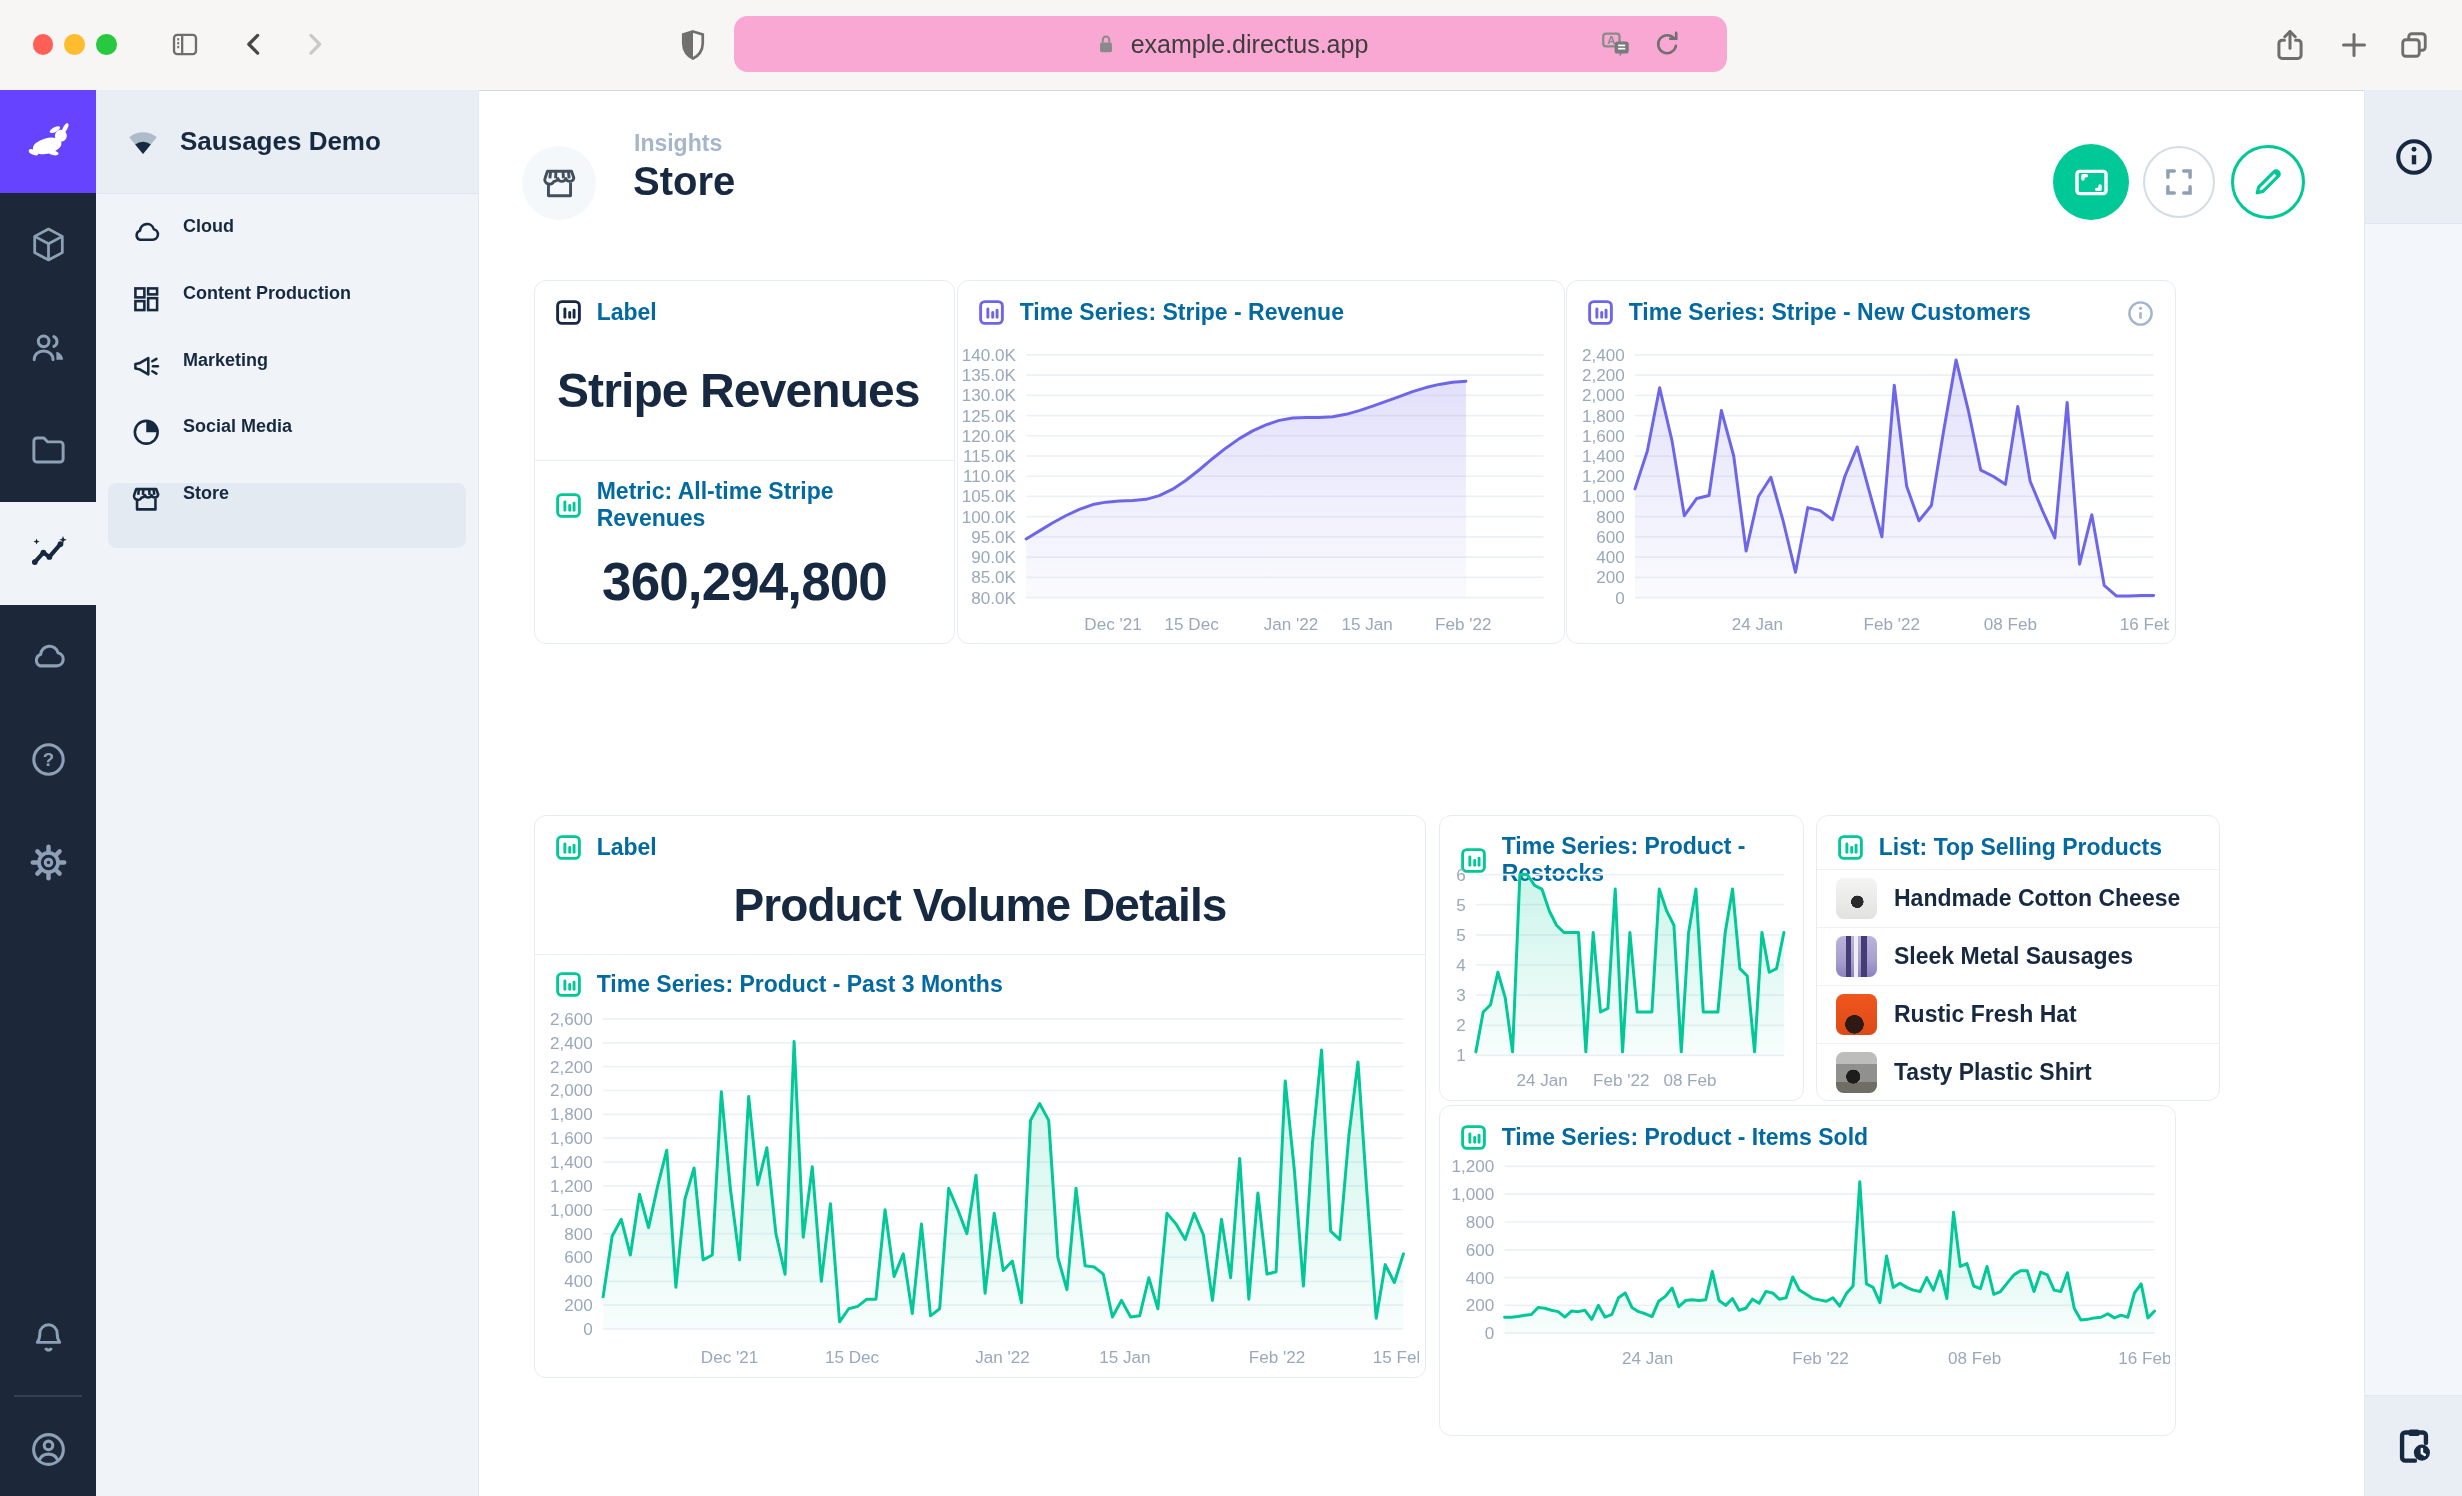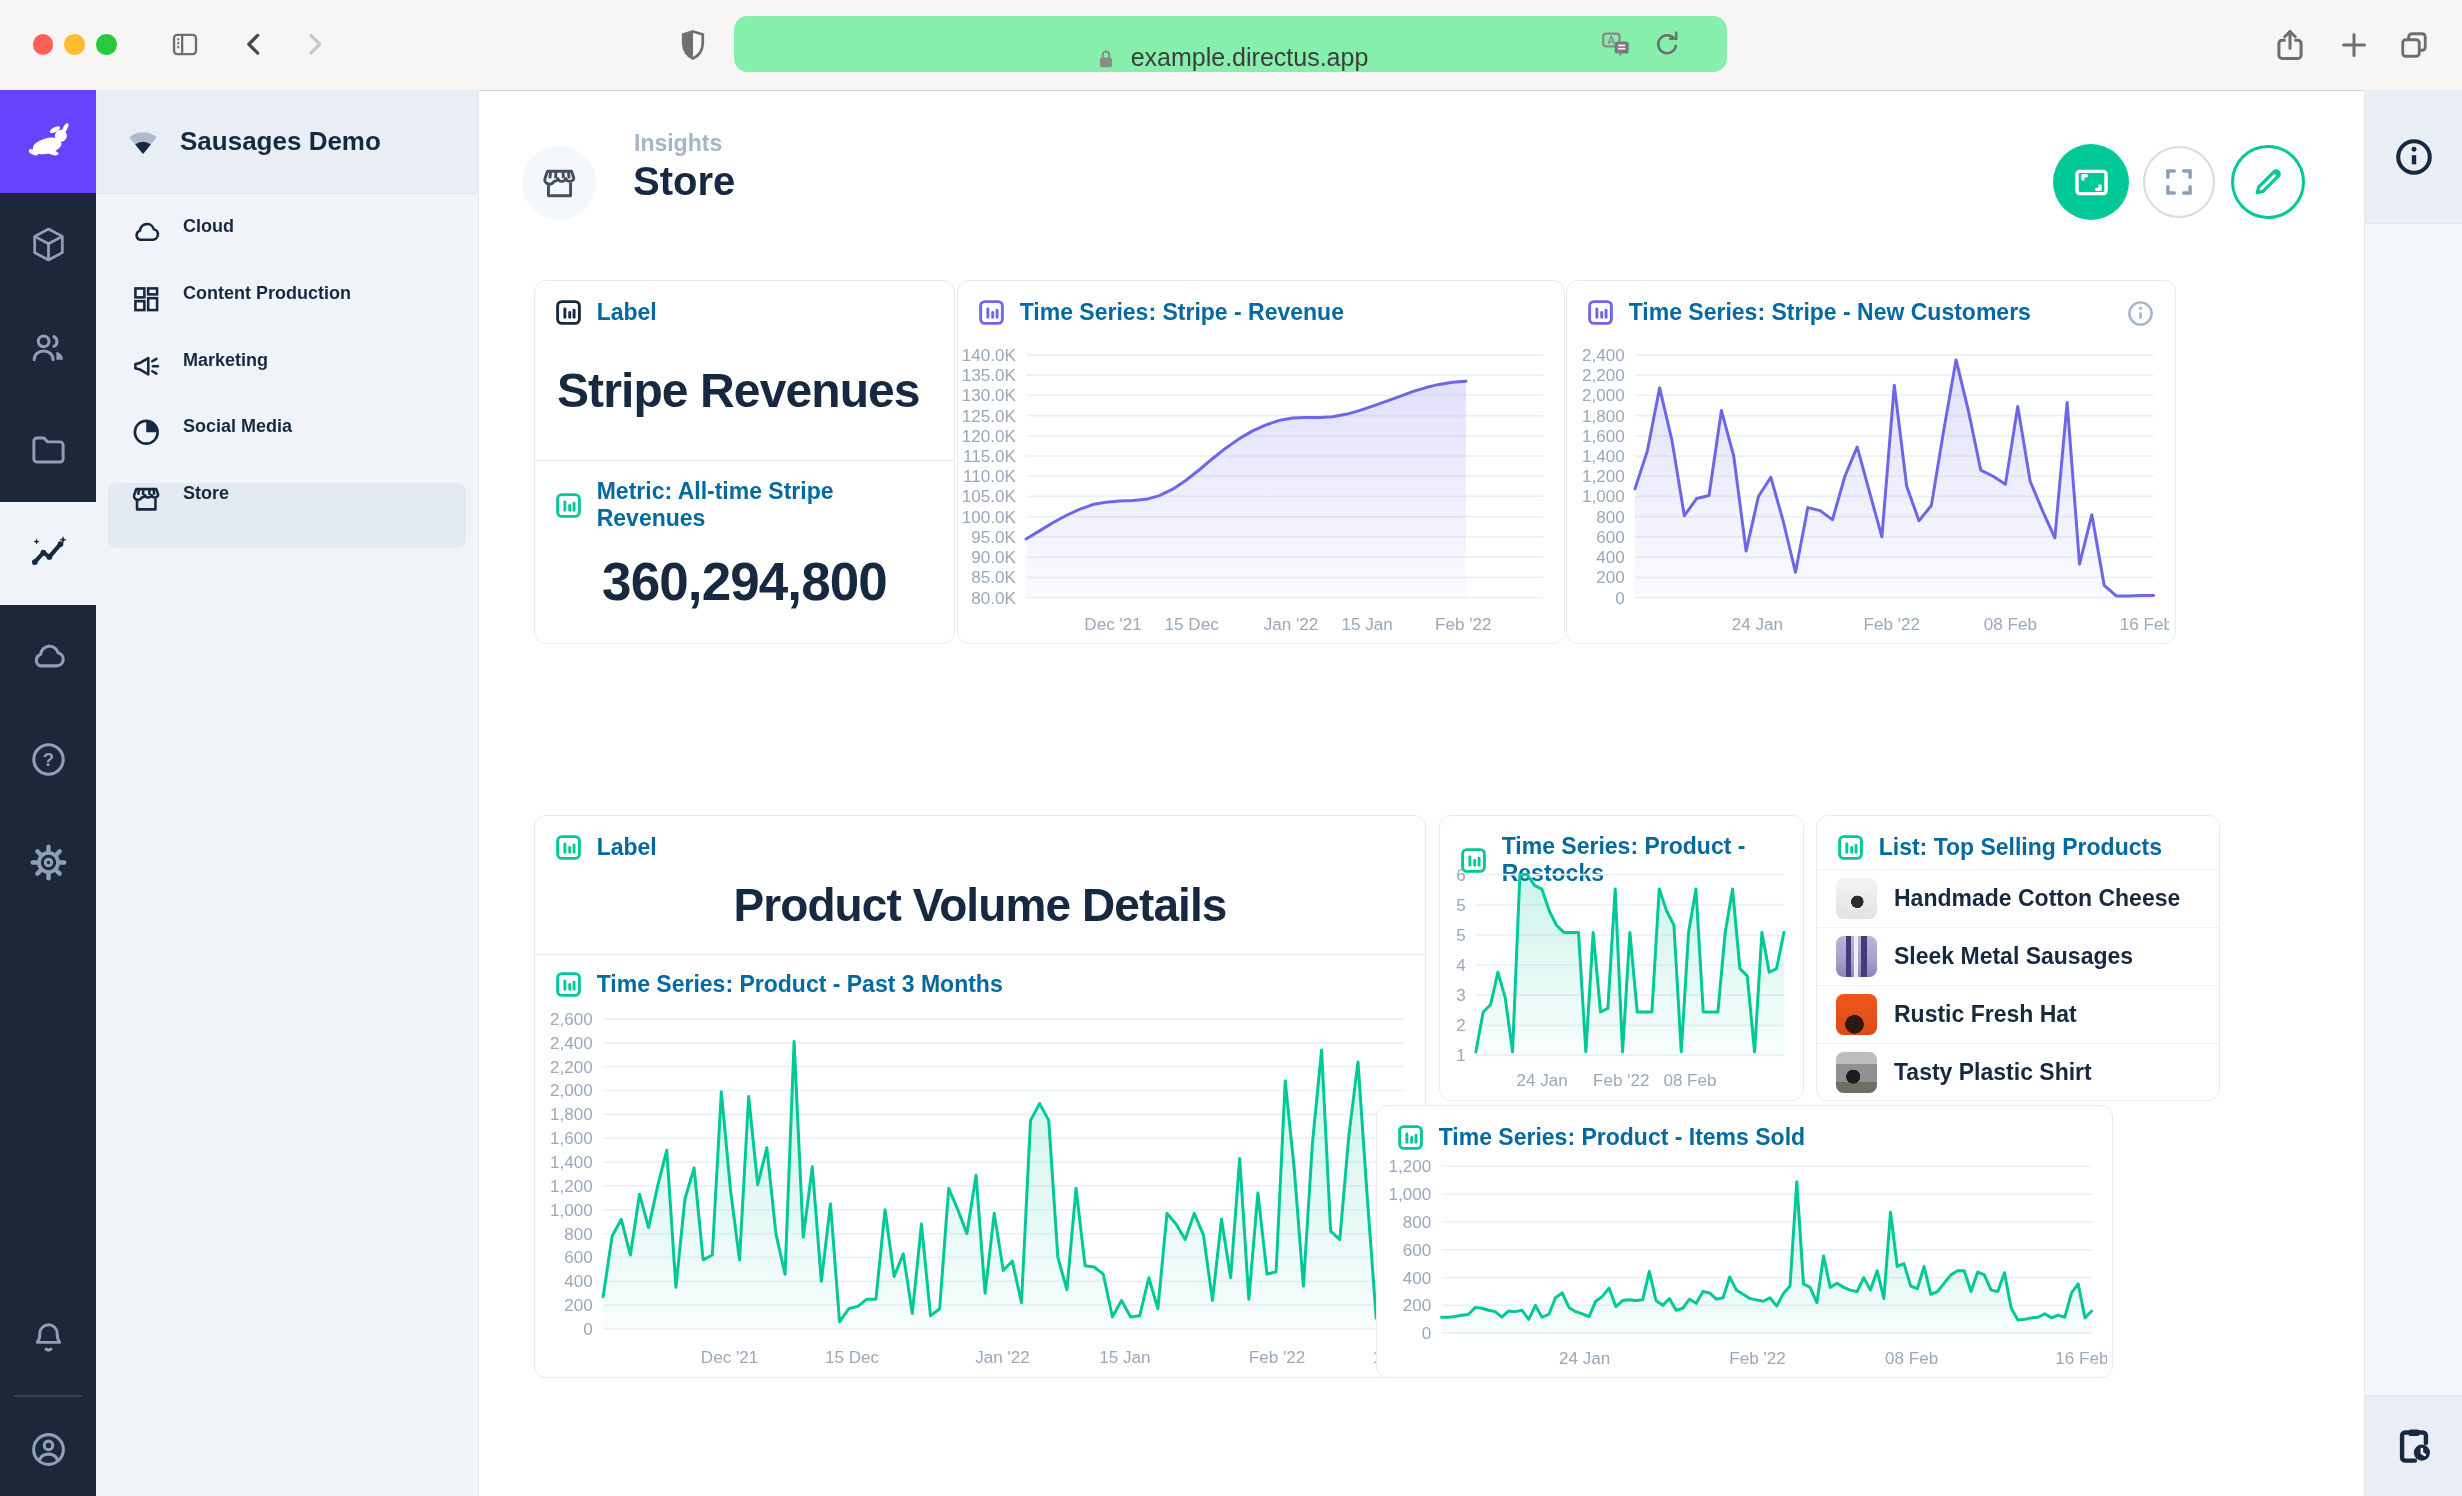--- a/index.html
+++ b/index.html
@@ -7,21 +7,21 @@
        font-family:"Liberation Sans","DejaVu Sans",sans-serif;overflow:hidden;
        -webkit-font-smoothing:antialiased;}
   svg{display:block;}
 
   
   .chrome{position:absolute;left:0;top:0;width:2462px;height:90px;background:#f7f6f5;
           border-bottom:0.9px solid #d8d8d8;}
   .tl{position:absolute;top:34px;width:20.5px;height:20.5px;border-radius:50%;}
   .toolbtn{position:absolute;color:#6e6e6e;}
   .urlbar{position:absolute;left:734px;top:16.2px;width:993px;height:56px;border-radius:13.7px;
-          background:#86efac;display:flex;align-items:flex-end;justify-content:center;gap:12px;
+          background:#f9a8d4;display:flex;align-items:center;justify-content:center;gap:12px;
           color:#3d3d3d;font-size:25px;}
   .urlbar .inbtn{position:absolute;top:12px;color:#5f6368;}
 
   
   .modulebar{position:absolute;left:0;top:90px;width:96px;height:1406px;background:#1C2839;
              display:flex;flex-direction:column;}
   .mtile{width:96px;height:103px;display:flex;align-items:center;justify-content:center;
          color:#8DA0B5;flex:0 0 auto;}
   .mtile.logo{background:#6644FF;color:#fff;}
   .mtile.active{background:#F0F4F9;color:#172940;}
@@ -640,21 +640,21 @@
       <span class="pthumb" style="background: radial-gradient(circle at 45% 74%, rgb(46, 25, 19) 0px, rgb(46, 25, 19) 24%, rgba(0, 0, 0, 0) 25%), linear-gradient(rgb(240, 86, 29), rgb(221, 74, 23));"></span>
       <span class="pname">Rustic Fresh Hat</span>
     </div>
     <div class="prow">
       <span class="pthumb" style="background: radial-gradient(circle at 42% 60%, rgb(29, 29, 29) 0px, rgb(29, 29, 29) 20%, rgba(0, 0, 0, 0) 21%), linear-gradient(rgb(189, 189, 187) 0px, rgb(189, 189, 187) 30%, rgb(144, 144, 142) 30%, rgb(144, 144, 142) 72%, rgb(110, 110, 100) 72%);"></span>
       <span class="pname">Tasty Plastic Shirt</span>
     </div>
   </div>
 </div>
 
-<div class="panel" style="left:1376px;top:1105px;width:737px;height:273px">
+<div class="panel" style="left:1439px;top:1105px;width:737px;height:331px">
   <div class="phead">
     <svg class="picon" viewBox="0 0 24 24" style="color:#00C897">
         <rect x="3" y="3" width="18" height="18" rx="3.5" fill="none" stroke="currentColor" stroke-width="2.4"></rect>
         <line x1="9" y1="9" x2="9" y2="16" stroke="currentColor" stroke-width="2.4" stroke-linecap="round"></line>
         <line x1="13" y1="12" x2="13" y2="16" stroke="currentColor" stroke-width="2.4" stroke-linecap="round"></line>
         <line x1="16.6" y1="10" x2="16.6" y2="16" stroke="currentColor" stroke-width="2.4" stroke-linecap="round"></line>
       </svg>
     <span>Time Series: Product - Items Sold</span>
   </div>
   <div class="chart" style="top:50px">

